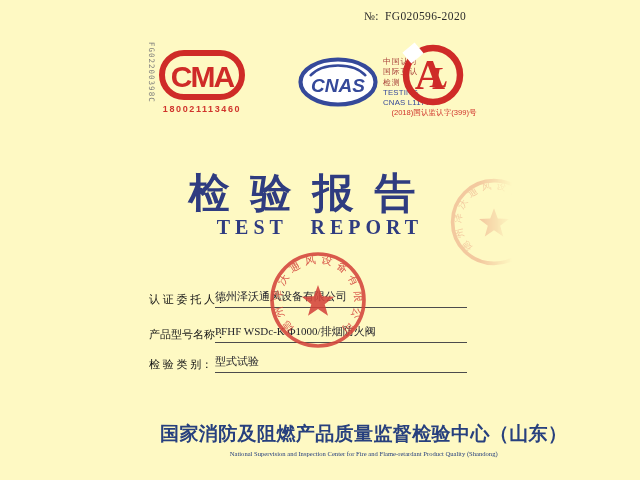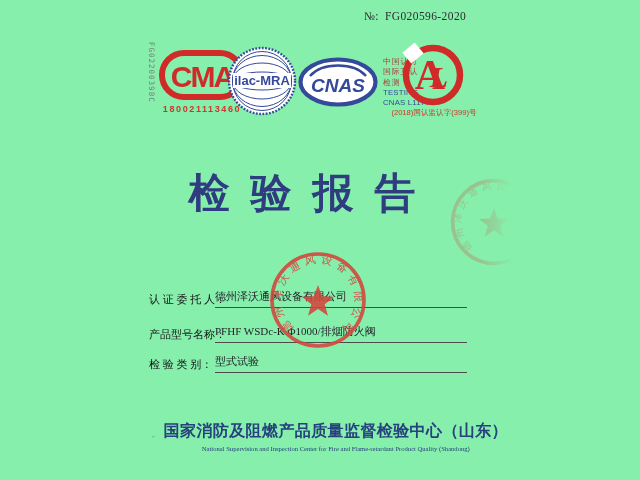--- a/index.html
+++ b/index.html
@@ -1,16 +1,16 @@
 <!DOCTYPE html>
 <html><head>
 <meta charset="utf-8">
 <style>
   html,body{margin:0;padding:0;background:#e8e8e8;}
-  .page{position:relative;width:640px;height:480px;background:#86efac;overflow:hidden;
+  .page{position:relative;width:640px;height:480px;background:#fef9c3;overflow:hidden;
         font-family:"Liberation Sans", sans-serif;}
   .abs{position:absolute;}
 
   
   .report-no{left:364px;top:10px;font-family:"Liberation Serif",serif;font-size:11.5px;
              color:#2b2b2b;letter-spacing:.4px;}
   .report-no .num{margin-left:6px;}
 
   
   .side-code{left:147px;top:42px;writing-mode:vertical-rl;font-family:"DejaVu Sans Mono",monospace;
@@ -43,21 +43,21 @@
 
   
   .stamp{left:268px;top:250px;opacity:.88;}
   .stamp-faint{left:448px;top:176px;opacity:.26;
                -webkit-mask-image:linear-gradient(to right,#000 35%,transparent 70%);
                mask-image:linear-gradient(to right,#000 35%,transparent 70%);}
 
   
   .footer{left:152px;top:415px;width:356px;display:flex;align-items:flex-start;}
   .footer-text{margin-left:8px;padding-top:6px;text-align:center;}
-  .footer-zh{font-size:16px;font-weight:bold;color:#27407e;letter-spacing:.4px;white-space:nowrap;}
+  .footer-zh{font-size:19px;font-weight:bold;color:#27407e;letter-spacing:.4px;white-space:nowrap;}
   .footer-en{margin-top:3px;font-family:"Liberation Serif",serif;font-size:6.6px;color:#27407e;white-space:nowrap;}
 
   svg text{user-select:none;}
 </style>
 </head>
 <body>
 
 <div class="page">
 
   <div class="abs report-no">
@@ -67,31 +67,20 @@
   <div class="abs side-code">FG02200398C</div>
 
   <div class="abs cma">
     <svg width="92" height="58" viewBox="0 0 92 58">
       <rect x="6" y="6" width="80" height="44" rx="22" ry="22" fill="none" stroke="#cf2b28" stroke-width="6"></rect>
       <text x="46" y="40" text-anchor="middle" font-size="30" font-weight="bold" letter-spacing="-2" fill="#cf2b28" font-family="Liberation Sans, sans-serif">CMA</text>
     </svg>
     <div class="cma-number">180021113460</div>
   </div>
 
-  <div class="abs ilac">
-    <svg width="72" height="74" viewBox="0 0 72 74">
-      <circle cx="36" cy="37" r="33" fill="#fff" stroke="#35499a" stroke-width="2.4" stroke-dasharray="1.8 1.5"></circle>
-      <circle cx="36" cy="37" r="29.5" fill="none" stroke="#35499a" stroke-width="1"></circle>
-      <ellipse cx="36" cy="37" rx="29.5" ry="9" fill="none" stroke="#35499a" stroke-width="1"></ellipse>
-      <ellipse cx="36" cy="37" rx="29.5" ry="18" fill="none" stroke="#35499a" stroke-width="1"></ellipse>
-      <ellipse cx="36" cy="37" rx="29.5" ry="25.5" fill="none" stroke="#35499a" stroke-width="1"></ellipse>
-      <rect x="7" y="29" width="58" height="15" fill="#ffffff"></rect>
-      <text x="36" y="41" text-anchor="middle" font-size="13" font-weight="bold" fill="#35499a" font-family="Liberation Sans, sans-serif">ilac-MRA</text>
-    </svg>
-  </div>
 
   <div class="abs cnas">
     <svg width="82" height="50" viewBox="0 0 82 50">
       <ellipse cx="41" cy="25" rx="37.5" ry="22.5" fill="#fff" stroke="#35499a" stroke-width="4.2"></ellipse>
       <path d="M13,19 C25,5 57,5 69,19" fill="none" stroke="#35499a" stroke-width="2.4"></path>
       <text x="41" y="35" text-anchor="middle" font-size="19" font-weight="bold" font-style="italic" fill="#35499a" font-family="Liberation Sans, sans-serif">CNAS</text>
     </svg>
   </div>
 
   <div class="abs cnas-side">
@@ -106,20 +95,21 @@
     <svg width="68" height="66" viewBox="0 0 68 66">
       <circle cx="34" cy="33" r="27" fill="none" stroke="#cf2b28" stroke-width="6.5"></circle>
       <rect x="6" y="4" width="16" height="14" fill="#ffffff" transform="rotate(-40 14 11)"></rect>
       <text x="31" y="47" text-anchor="middle" font-size="42" font-weight="bold" fill="#cf2b28" font-family="Liberation Serif, serif">A</text>
       <text x="40" y="45" text-anchor="middle" font-size="30" font-weight="bold" font-style="italic" fill="#cf2b28" font-family="Liberation Serif, serif">L</text>
     </svg>
   </div>
   <div class="abs cal-caption">(2018)国认监认字(399)号</div>
 
   <div class="abs title-zh">检验报告</div>
+  <div class="abs title-en">TEST REPORT</div>
 
   <div class="row row1">
     <span class="lbl">认 证 委 托 人：</span>
     <span class="val">德州泽沃通风设备有限公司</span>
   </div>
   <div class="row row2">
     <span class="lbl">产品型号名称：</span>
     <span class="val">PFHF WSDc-K Φ1000/排烟防火阀</span>
   </div>
   <div class="row row3">

